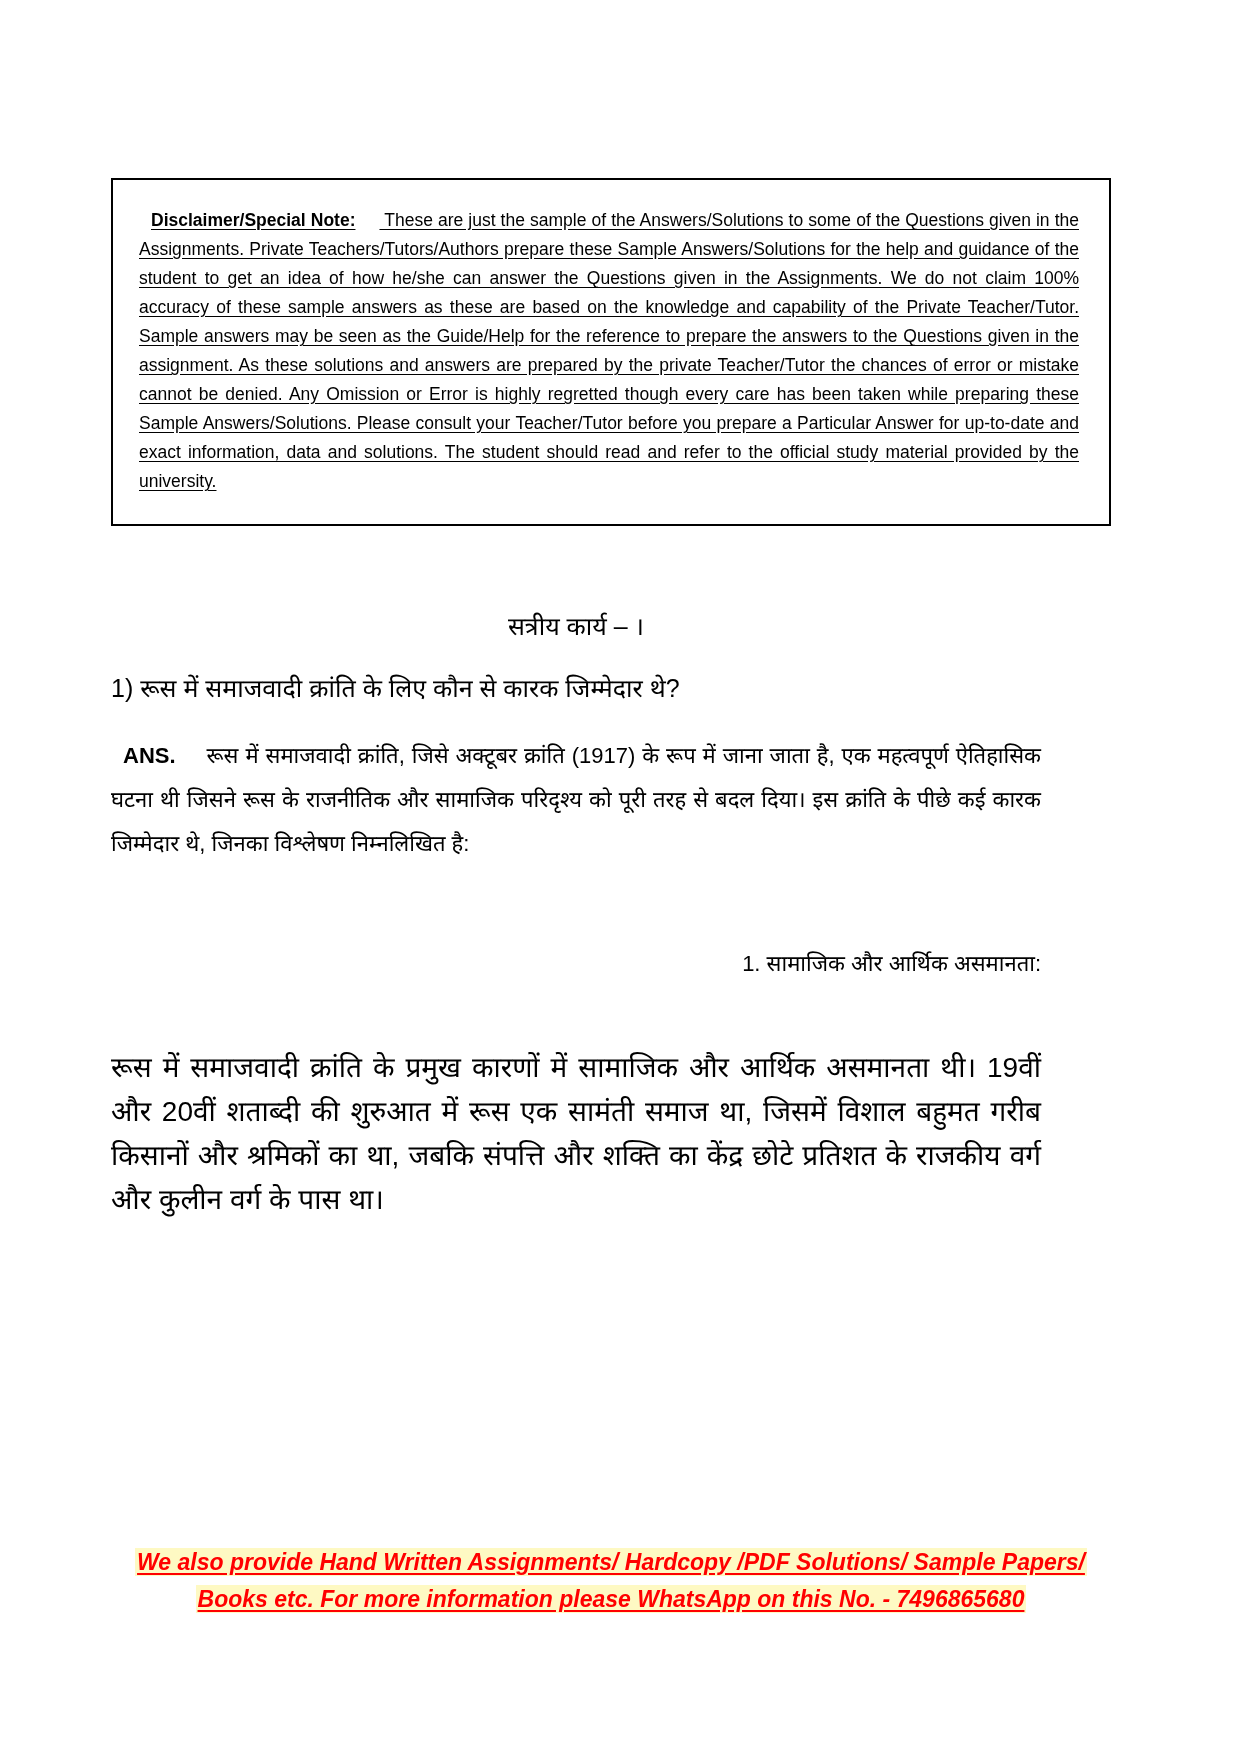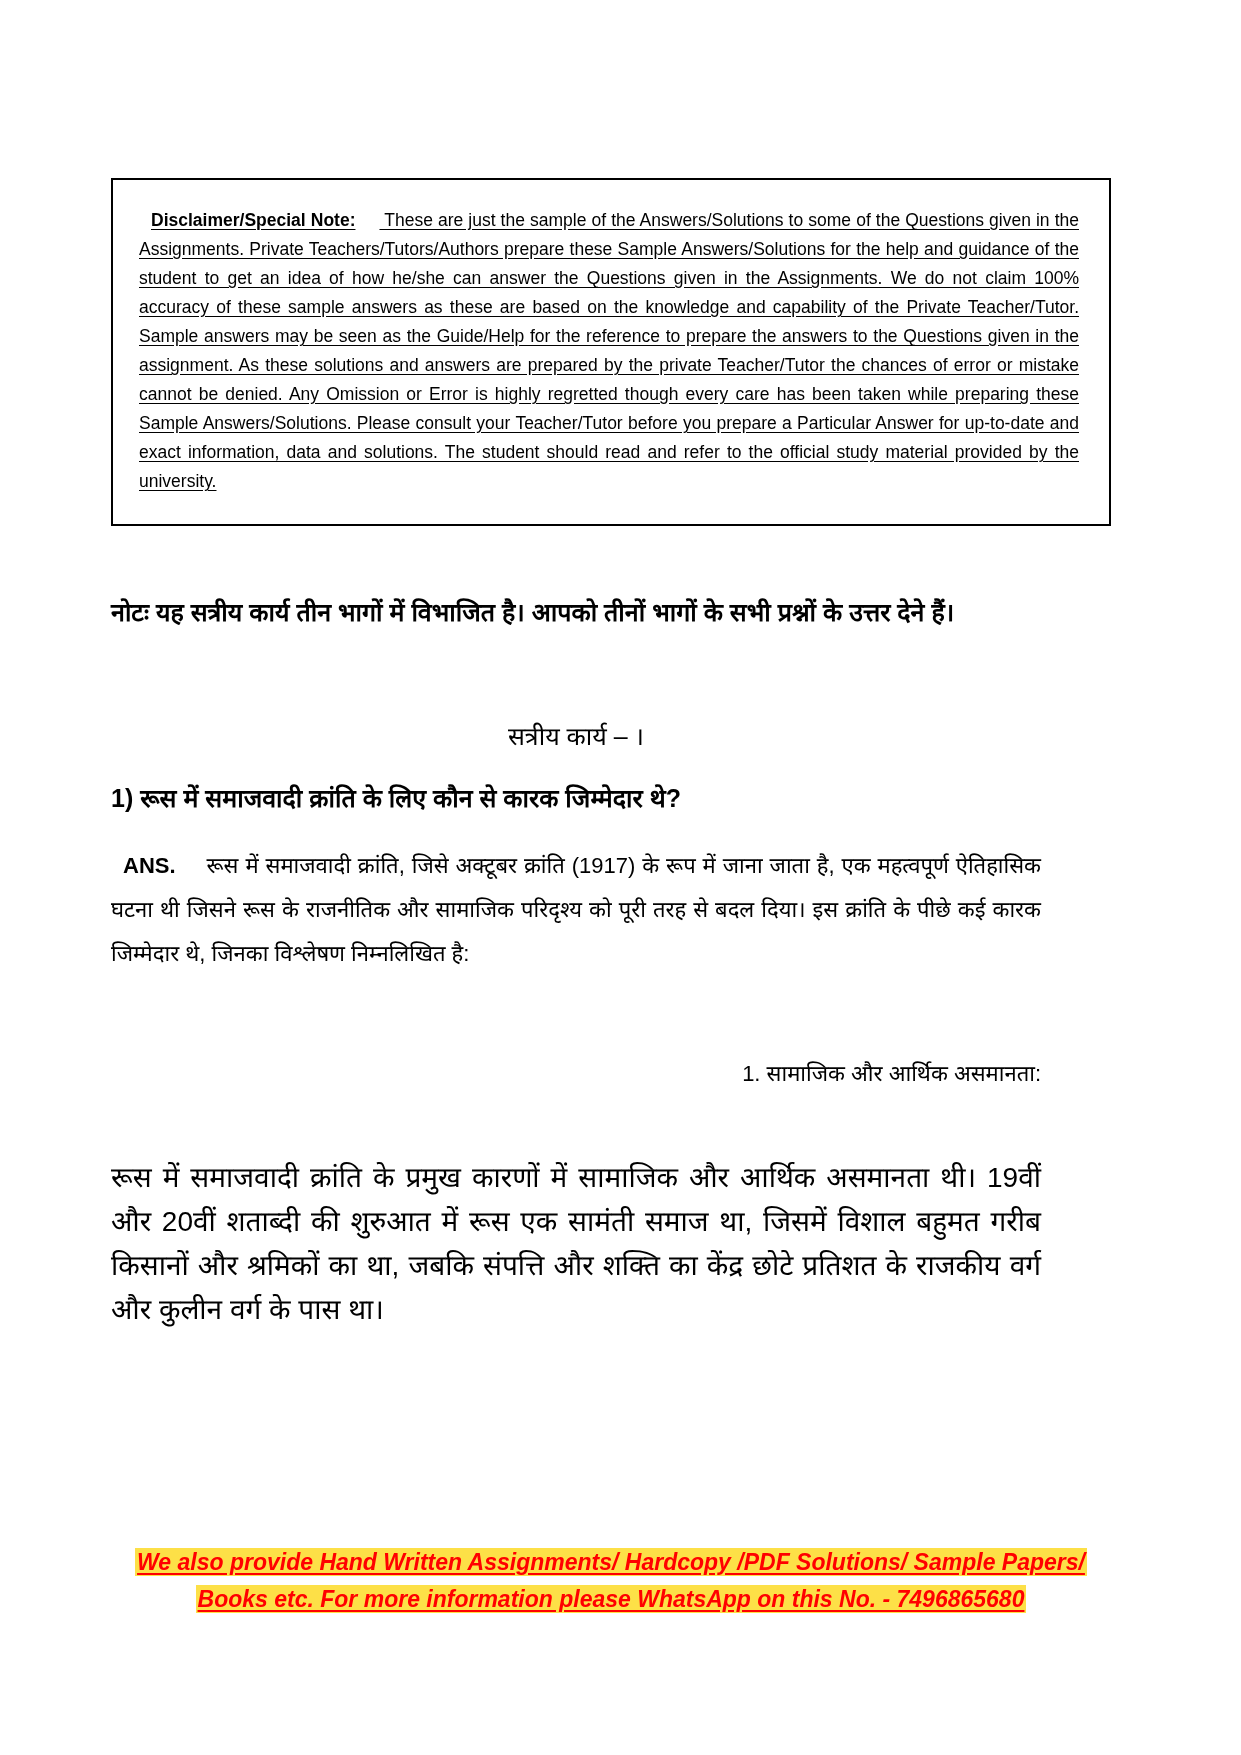--- a/index.html
+++ b/index.html
@@ -57,21 +57,21 @@
     font-size: 25px;
     font-weight: bold;
     line-height: 48px;
     text-align: justify;
   }
   
   .question {
     width: 930px;
     margin-top: 26px;
     font-size: 25px;
-    font-weight: bold;
+    font-weight: normal;
     line-height: 40px;
   }
   
   .answer-intro {
     width: 930px;
     margin-top: 26px;
     font-size: 22px;
     line-height: 44px;
     text-align: justify;
   }
@@ -100,39 +100,38 @@
     left: 63px;
     top: 1496px;
     width: 1000px;
     text-align: center;
     font-size: 23px;
     line-height: 37px;
     font-weight: bold;
     font-style: italic;
   }
   .footer .highlight {
-    background: #fde047;
+    background: #fef9c3;
     color: #ff0000;
     text-decoration: underline;
     text-underline-offset: 3px;
     padding: 1px 2px;
     box-decoration-break: clone;
     -webkit-box-decoration-break: clone;
   }
 </style>
 </head>
 <body>
 
 <div class="page">
 
   <div class="disclaimer-box">
     <p class="disclaimer-text"><span class="disclaimer-label">Disclaimer/Special Note:</span><span> These are just the sample of the Answers/Solutions to some of the Questions given in the Assignments. Private Teachers/Tutors/Authors prepare these Sample Answers/Solutions for the help and guidance of the student to get an idea of how he/she can answer the Questions given in the Assignments. We do not claim 100% accuracy of these sample answers as these are based on the knowledge and capability of the Private Teacher/Tutor. Sample answers may be seen as the Guide/Help for the reference to prepare the answers to the Questions given in the assignment. As these solutions and answers are prepared by the private Teacher/Tutor the chances of error or mistake cannot be denied. Any Omission or Error is highly regretted though every care has been taken while preparing these Sample Answers/Solutions. Please consult your Teacher/Tutor before you prepare a Particular Answer for up-to-date and exact information, data and solutions. The student should read and refer to the official study material provided by the university.</span></p>
   </div>
 
-  <p class="note">नोटः यह सत्रीय कार्य तीन भागों में विभाजित है। आपको तीनों भागों के सभी प्रश्नों के उत्तर देने हैं।</p>
 
   <h1 class="section-title">सत्रीय कार्य – ।</h1>
 
 
   <h2 class="question">1) रूस में समाजवादी क्रांति के लिए कौन से कारक जिम्मेदार थे?</h2>
 
   <p class="answer-intro"><span class="answer-label">ANS.</span><span> रूस में समाजवादी क्रांति, जिसे अक्टूबर क्रांति (1917) के रूप में जाना जाता है, एक महत्वपूर्ण ऐतिहासिक घटना थी जिसने रूस के राजनीतिक और सामाजिक परिदृश्य को पूरी तरह से बदल दिया। इस क्रांति के पीछे कई कारक जिम्मेदार थे, जिनका विश्लेषण निम्नलिखित है:</span></p>
 
   <p class="point-heading">1. सामाजिक और आर्थिक असमानता:</p>
 

